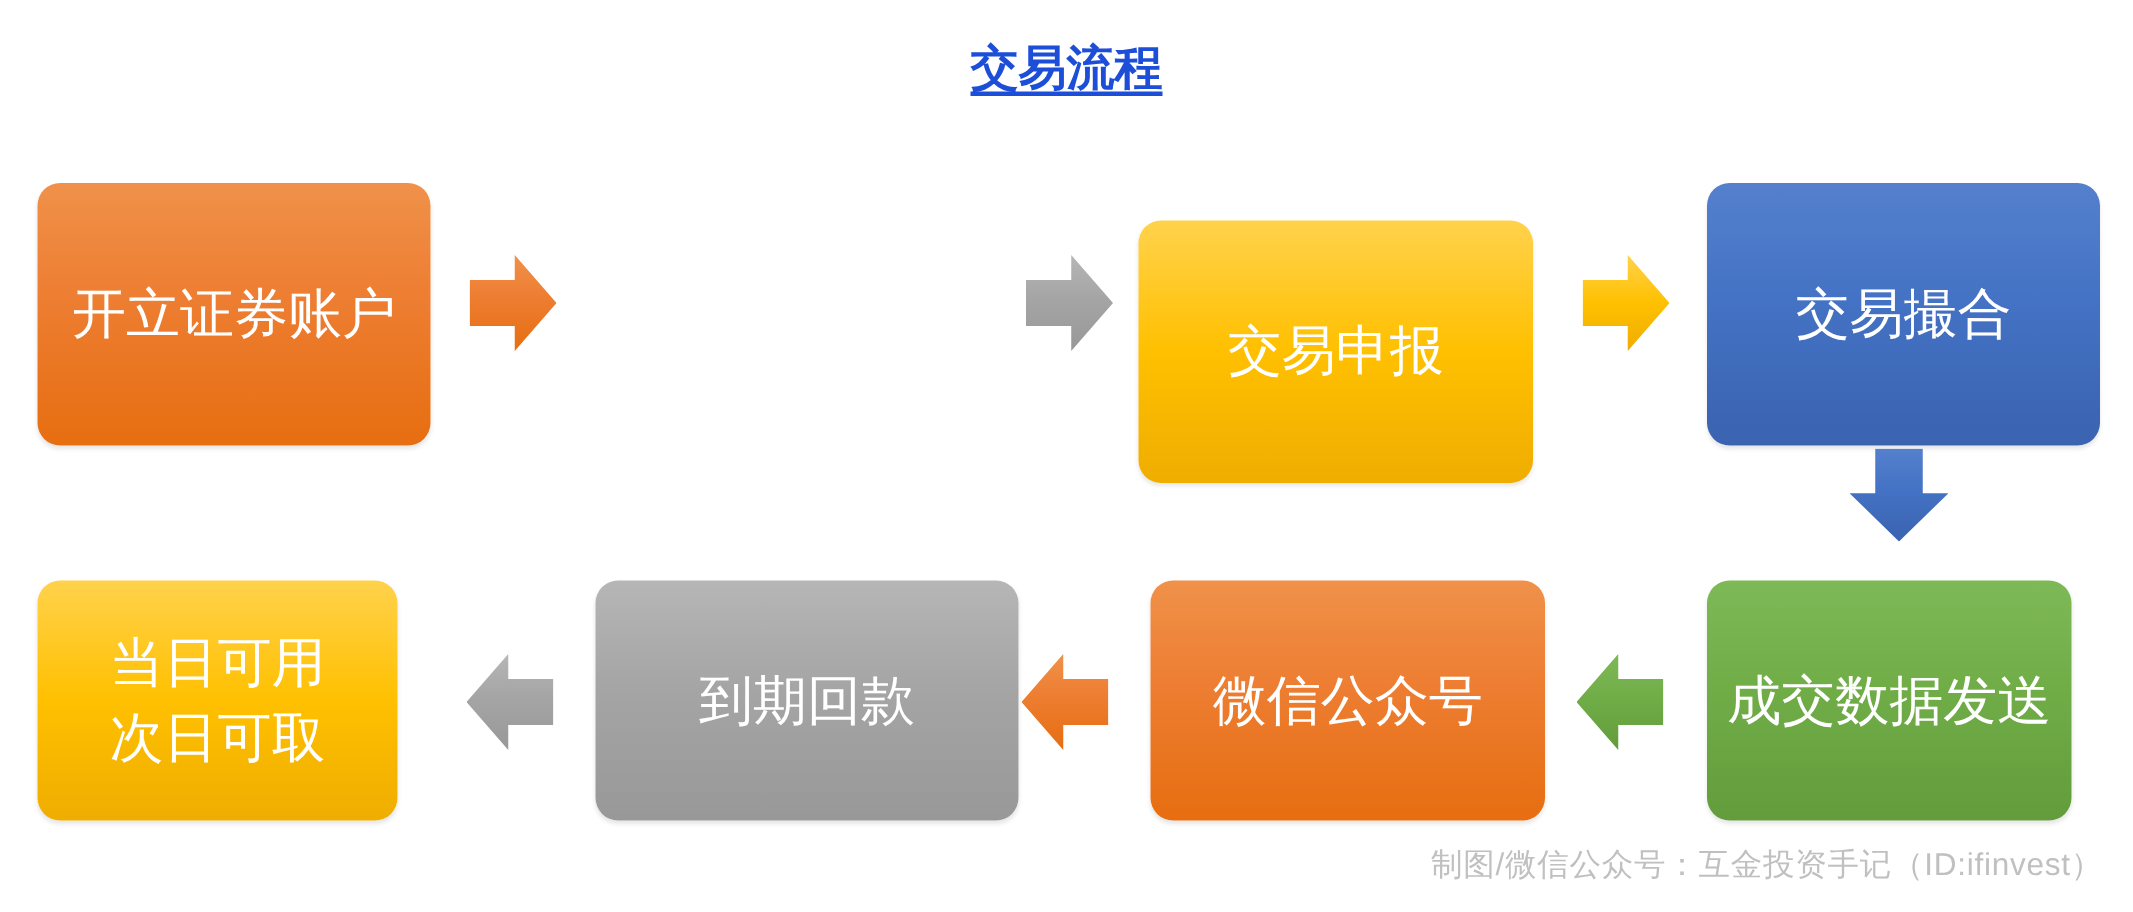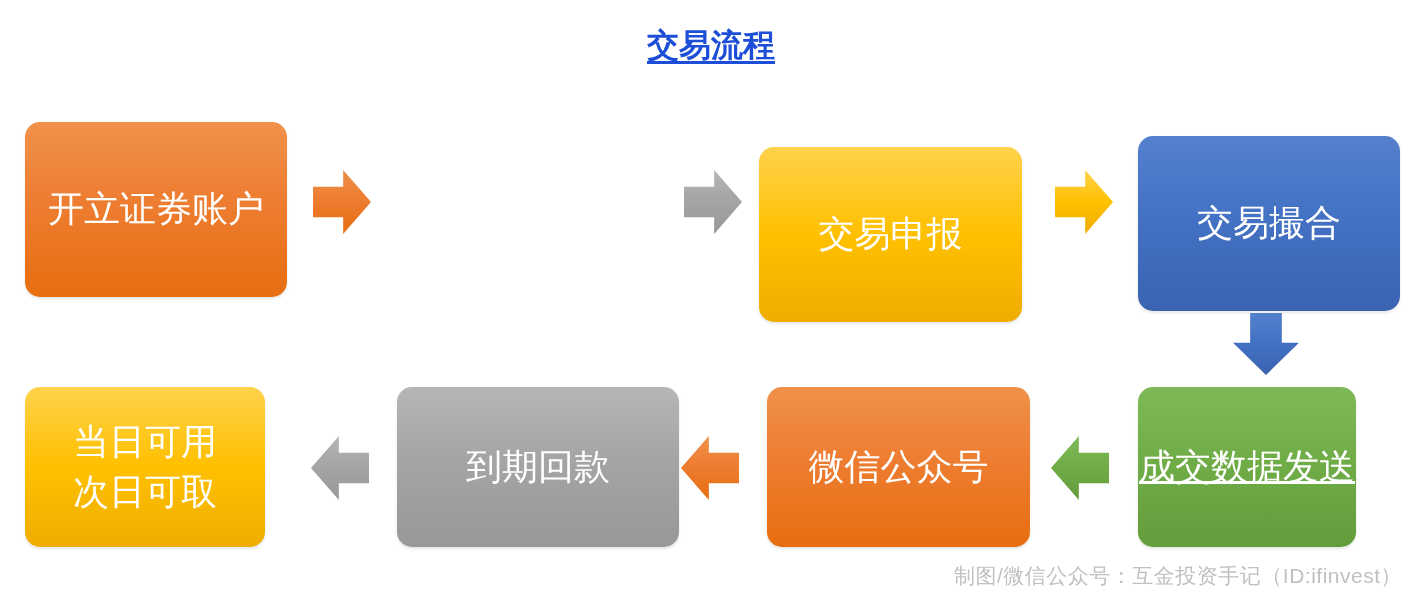--- a/index.html
+++ b/index.html
@@ -40,21 +40,21 @@
     white-space: pre-line;
     line-height: 1.4;
     box-shadow: 0 2px 3px rgba(0,0,0,0.10);
   }
   .row-top    { top: 122px; height: 175px; }
   .row-bottom { top: 387px; height: 160px; }
 
   .fill-orange { background: linear-gradient(180deg, #F0914A 0%, #ED7D31 45%, #E76E10 100%); }
   .fill-gray   { background: linear-gradient(180deg, #B6B6B6 0%, #A5A5A5 45%, #989898 100%); }
   .fill-gold   { background: linear-gradient(180deg, #FFD24C 0%, #FFC000 50%, #EFAD00 100%); }
-  .fill-blue   { background: linear-gradient(180deg, #5480CD 0%, #4472C4 45%, #3A63B0 100%); margin-top: 14px; }
+  .fill-blue   { background: linear-gradient(180deg, #5480CD 0%, #4472C4 45%, #3A63B0 100%); }
   .fill-green  { background: linear-gradient(180deg, #7EB957 0%, #70AD47 45%, #639C3C 100%); }
 
   .arrow {
     position: absolute;
     width: 58px;
     height: 64px;
   }
   .arrow-right { clip-path: polygon(0% 26%, 52% 26%, 52% 0%, 100% 50%, 52% 100%, 52% 74%, 0% 74%); }
   .arrow-left  { clip-path: polygon(100% 26%, 48% 26%, 48% 0%, 0% 50%, 48% 100%, 48% 74%, 100% 74%); }
   .arrow-down  {
@@ -89,21 +89,21 @@
   <div class="arrow arrow-right arrow-row-top fill-gray" style="left:684px;"></div>
 
   <div class="box row-top fill-gold" style="left:759px; width:263px;margin-top:25px;">交易申报</div>
 
   <div class="arrow arrow-right arrow-row-top fill-gold" style="left:1055px;"></div>
 
   <div class="box row-top fill-blue" style="left:1138px; width:262px;">交易撮合</div>
 
   <div class="arrow arrow-down fill-blue" style="left:1233px; top:299px;"></div>
 
-  <div class="box row-bottom fill-green" style="left:1138px; width:218px;text-decoration:underline;">成交数据发送</div>
+  <div class="box row-bottom fill-green" style="left:1138px; width:243px;">成交数据发送</div>
 
   <div class="arrow arrow-left arrow-row-bottom fill-green" style="left:1051px;"></div>
 
   <div class="box row-bottom fill-orange" style="left:767px; width:263px;">微信公众号</div>
 
   <div class="arrow arrow-left arrow-row-bottom fill-orange" style="left:681px;"></div>
 
   <div class="box row-bottom fill-gray" style="left:397px; width:282px;">到期回款</div>
 
   <div class="arrow arrow-left arrow-row-bottom fill-gray" style="left:311px;"></div>

